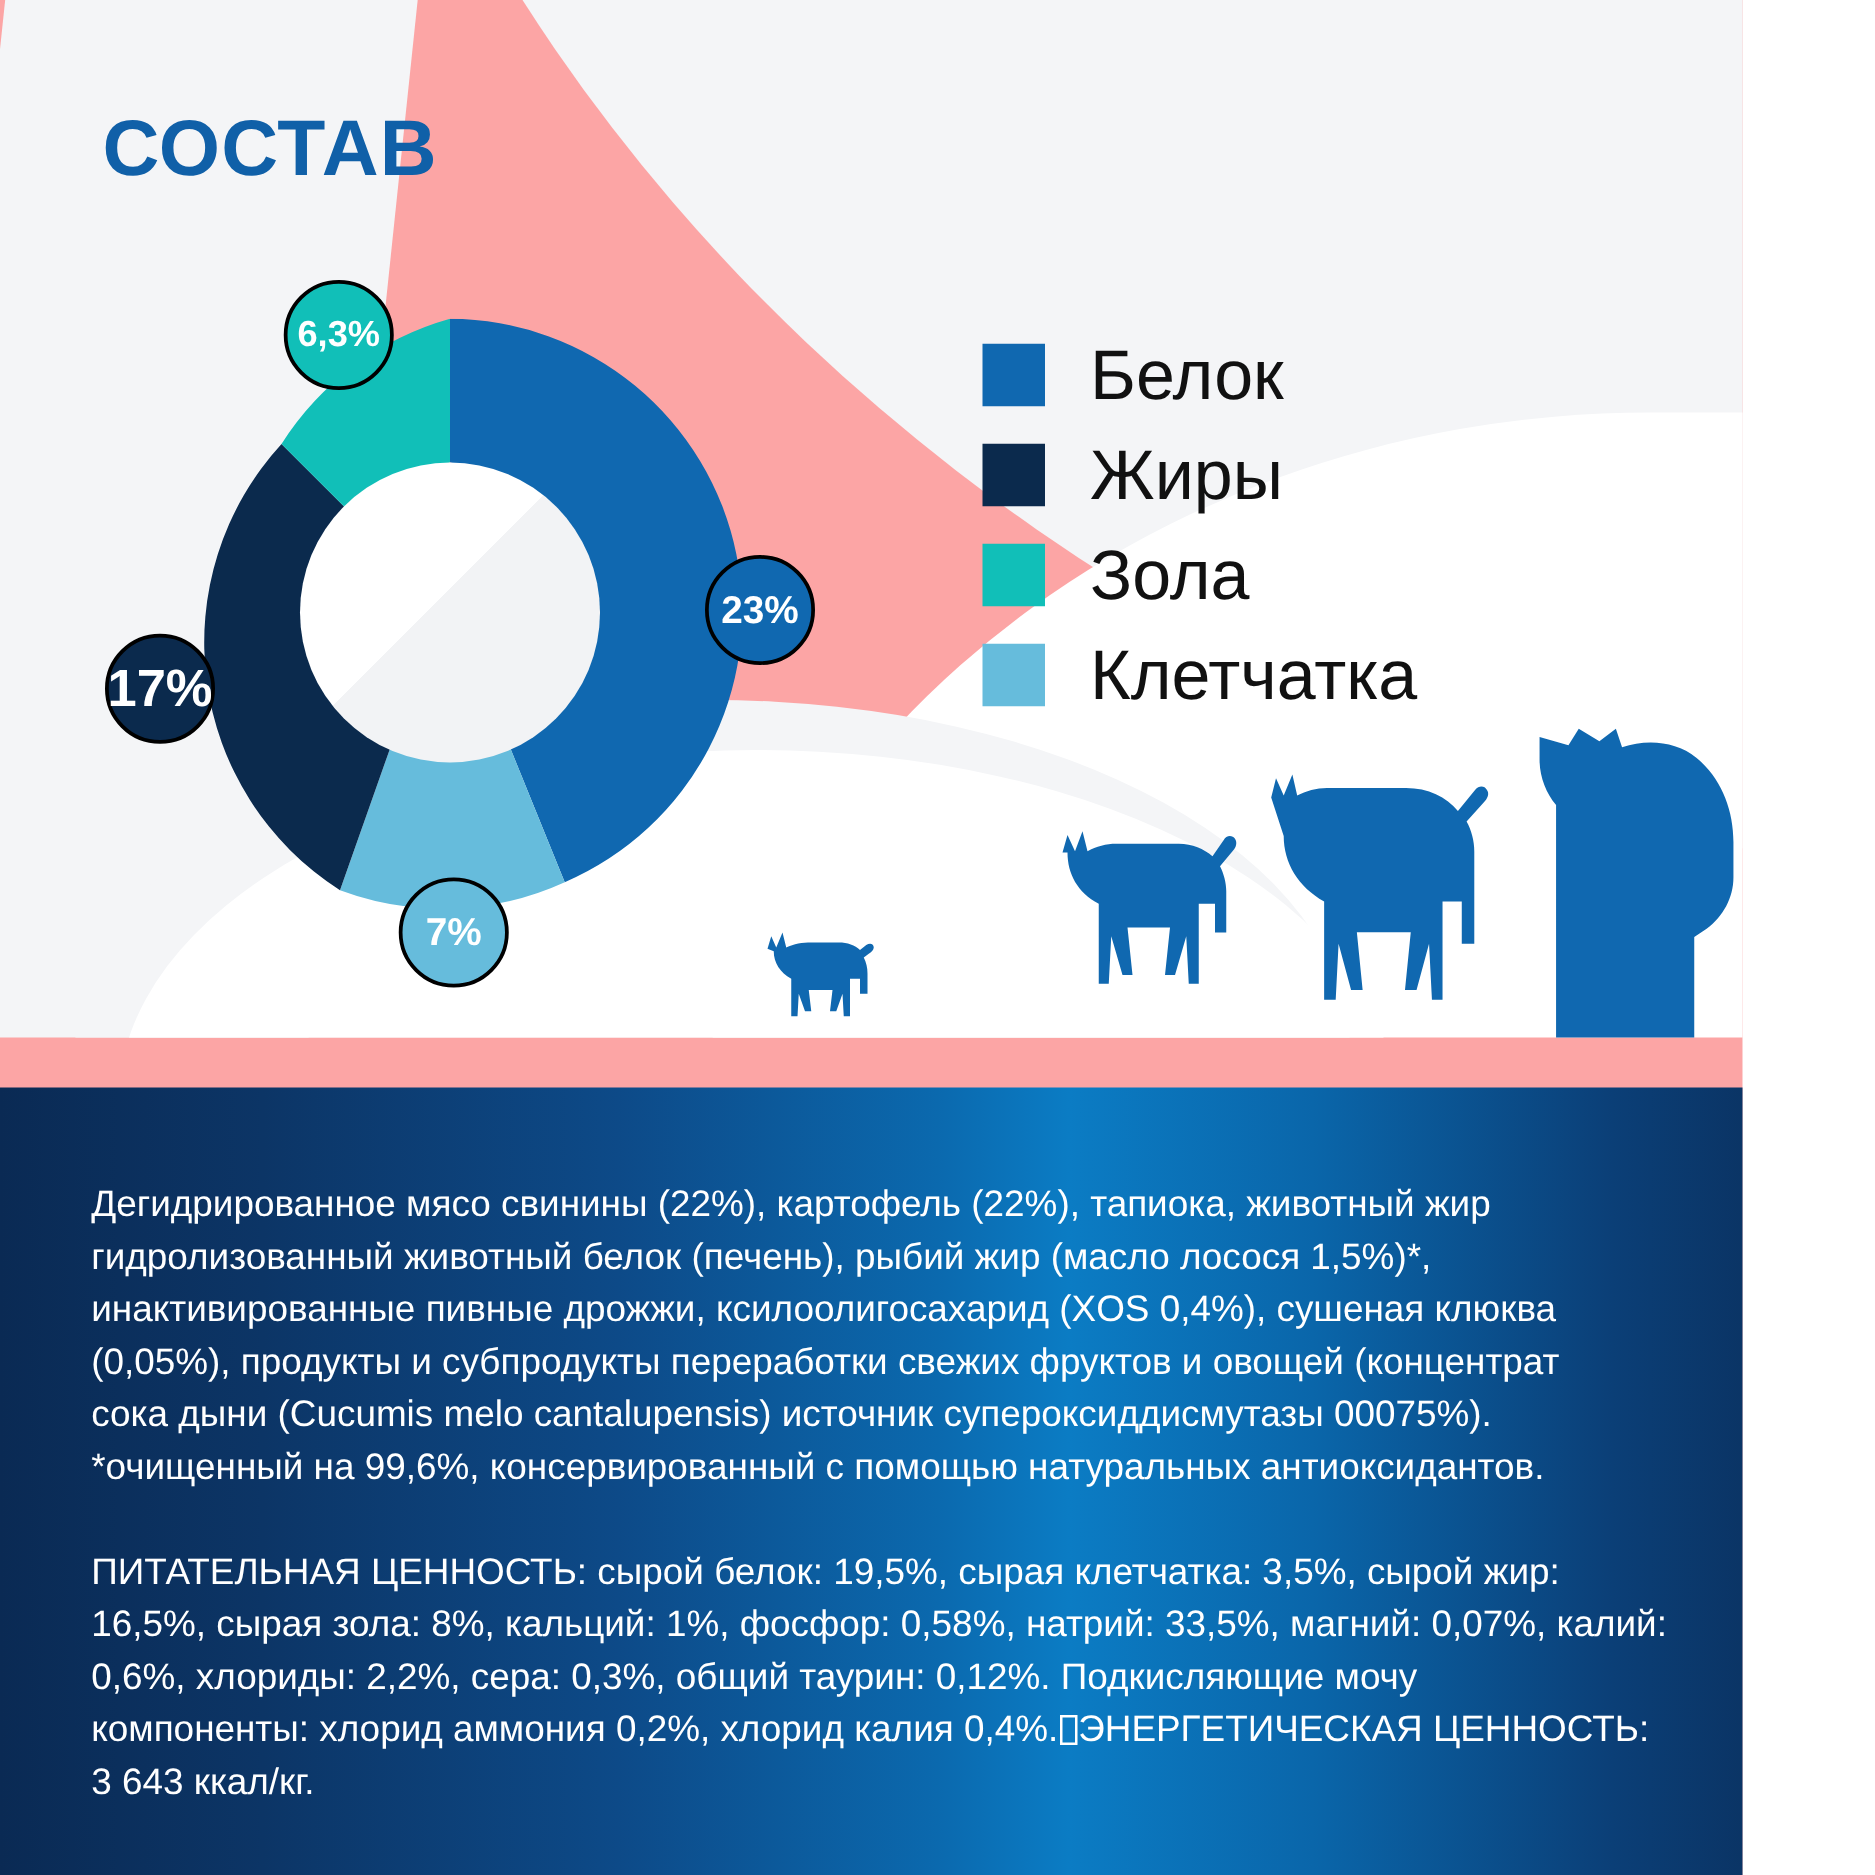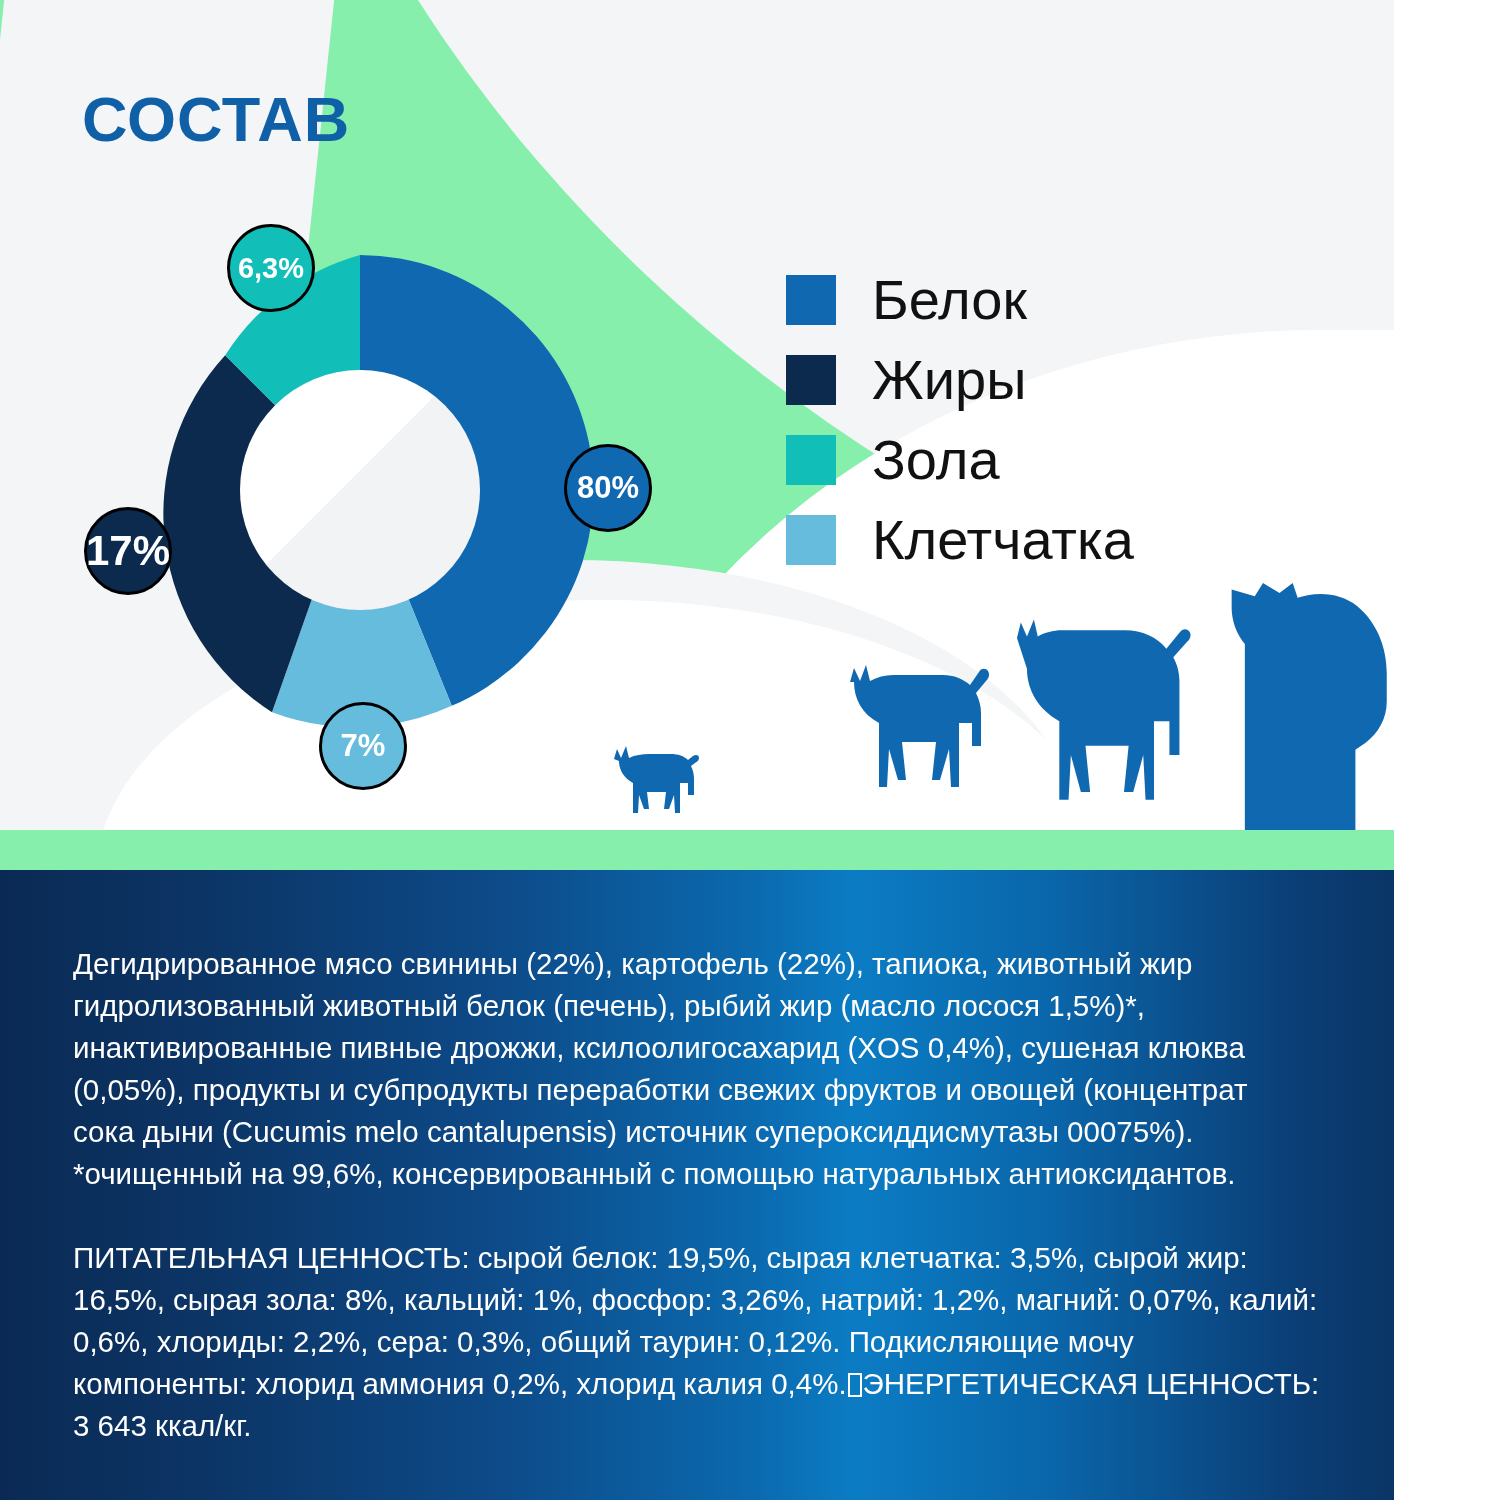--- a/index.html
+++ b/index.html
@@ -3,21 +3,21 @@
 <meta charset="utf-8">
 <style>
   * { margin:0; padding:0; box-sizing:border-box; }
   html, body { width:1500px; height:1500px; }
   body {
     font-family: "Liberation Sans", "DejaVu Sans", sans-serif;
     background:#ffffff;
     overflow:hidden;
     position:relative;
   }
-  #page { position:relative; width:1394px; height:1500px; overflow:hidden; background:#86efac; }
+  #page { position:relative; width:1394px; height:1500px; overflow:hidden; background:#fca5a5; }
 
   
   .bg-layer { position:absolute; left:0; top:0; width:1500px; height:830px; overflow:hidden; }
   .bg-band {
     position:absolute; left:-40px; top:-60px; width:330px; height:960px;
     background:#f4f5f7;
     transform: skewX(-6deg);
   }
   .bg-swoosh {
     position:absolute; left:330px; top:-660px; width:1750px; height:1520px;
@@ -129,21 +129,21 @@
 
       <path d="M 326.8 450.8 A 235 235 0 0 1 147.0 457.2 L 186.9 344.1 A 120 120 0 0 0 279.2 333.6 Z" fill="#66bcdc"></path>
 
       <path d="M 147.0 457.2 A 235 235 0 0 1 100.2 100.2 L 166.0 165.9 A 120 120 0 0 0 186.9 344.1 Z" fill="#0b2a4d"></path>
 
       <path d="M 100.2 100.2 A 235 235 0 0 1 235 0 L 235 115 A 120 120 0 0 0 166.0 165.9 Z" fill="#11bfb8"></path>
     </svg>
     <div class="donut-hole-gloss"></div>
   </div>
 
-  <div class="badge badge-protein">80%</div>
+  <div class="badge badge-protein">23%</div>
   <div class="badge badge-ash">6,3%</div>
   <div class="badge badge-fat">17%</div>
   <div class="badge badge-fiber">7%</div>
 
   <div class="legend">
     <div class="legend-row">
       <span class="legend-swatch" style="background:#1068b0"></span>
       <span class="legend-label">Белок</span>
     </div>
     <div class="legend-row">
@@ -186,20 +186,20 @@
   <div class="panel">
     <div class="panel-text">
       <p>Дегидрированное мясо свинины (22%), картофель (22%), тапиока, животный жир</p>
       <p>гидролизованный животный белок (печень), рыбий жир (масло лосося 1,5%)*,</p>
       <p>инактивированные пивные дрожжи, ксилоолигосахарид (XOS 0,4%), сушеная клюква</p>
       <p>(0,05%), продукты и субпродукты переработки свежих фруктов и овощей (концентрат</p>
       <p>сока дыни (Cucumis melo cantalupensis) источник супероксиддисмутазы 00075%).</p>
       <p>*очищенный на 99,6%, консервированный с помощью натуральных антиоксидантов.</p>
       <div class="gap"></div>
       <p>ПИТАТЕЛЬНАЯ ЦЕННОСТЬ: сырой белок: 19,5%, сырая клетчатка: 3,5%, сырой жир:</p>
-      <p>16,5%, сырая зола: 8%, кальций: 1%, фосфор: 3,26%, натрий: 1,2%, магний: 0,07%, калий:</p>
+      <p>16,5%, сырая зола: 8%, кальций: 1%, фосфор: 0,58%, натрий: 33,5%, магний: 0,07%, калий:</p>
       <p>0,6%, хлориды: 2,2%, сера: 0,3%, общий таурин: 0,12%.  Подкисляющие мочу</p>
       <p><span>компоненты: хлорид аммония 0,2%, хлорид калия 0,4%.</span><span class="missing-glyph"></span><span>ЭНЕРГЕТИЧЕСКАЯ ЦЕННОСТЬ:</span></p>
       <p>3 643 ккал/кг.</p>
     </div>
   </div>
 
 </div>
 
 </body></html>

